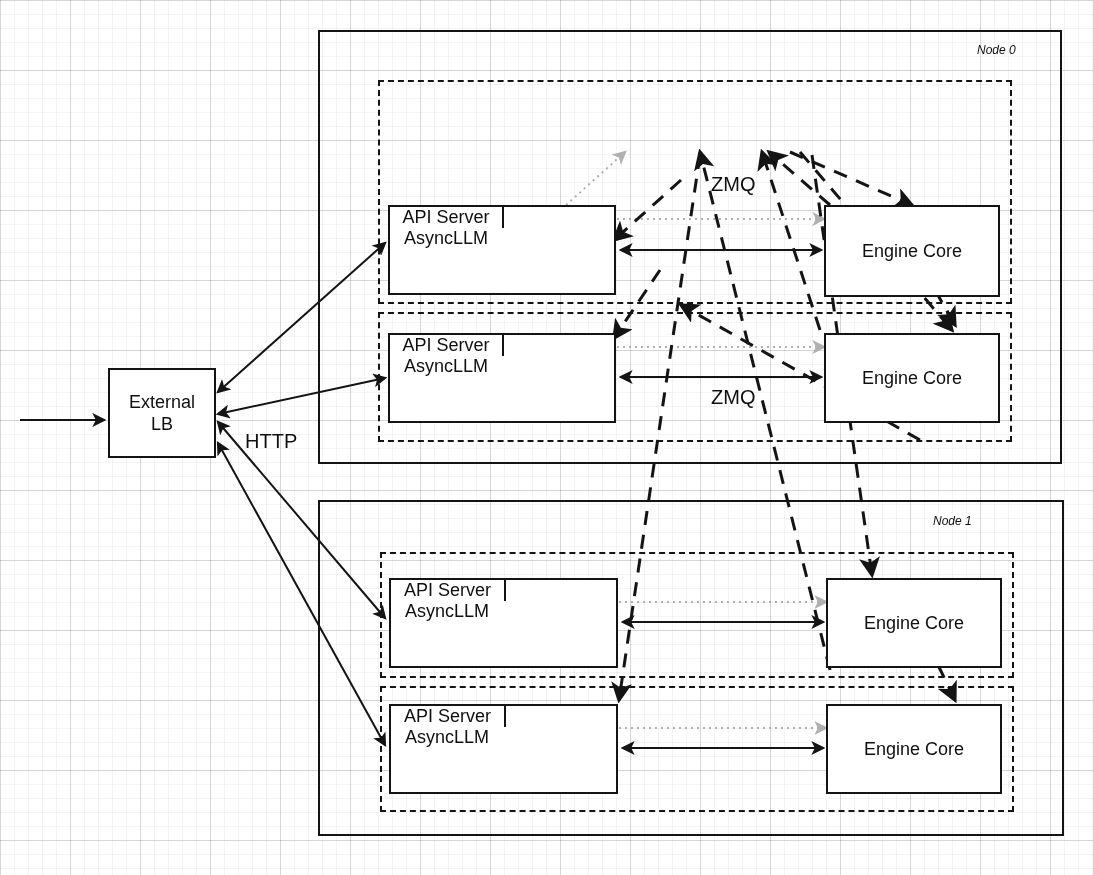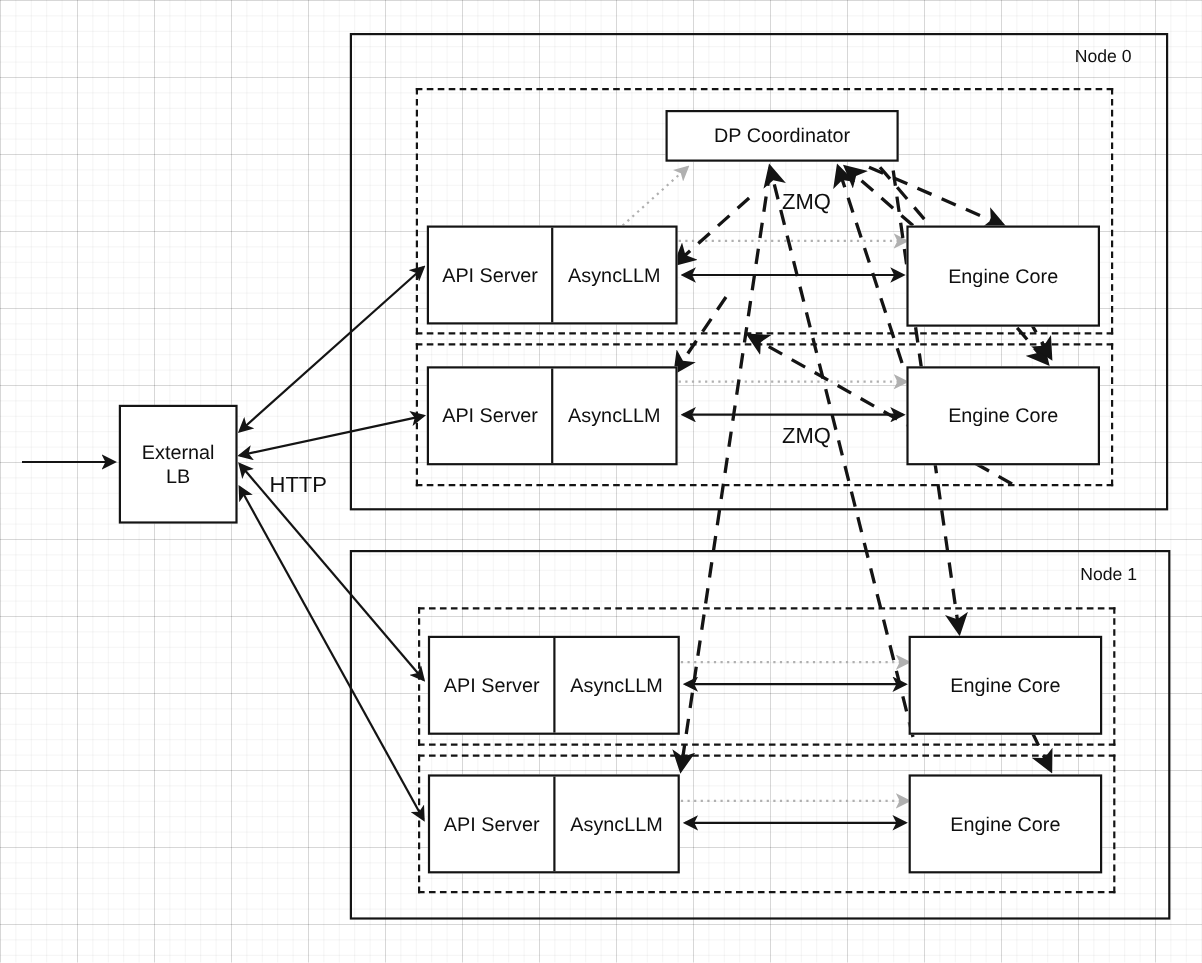--- a/index.html
+++ b/index.html
@@ -23,35 +23,37 @@
   }
   svg#wires{position:absolute;left:0;top:0;width:1093px;height:875px;overflow:visible;}
   .node-box{
     position:absolute;
     border:2.5px solid #141414;
     background:transparent;
     box-sizing:border-box;
   }
   .node-label{
     position:absolute;
-    font-size:16px;color:#0f0f0f;
+    font-size:12px;color:#0f0f0f;
     white-space:nowrap;
+    font-style:italic;
   }
   .group-box{
     position:absolute;
     border:2.5px dashed #141414;
     background:transparent;
     box-sizing:border-box;
   }
   .unit{
     position:absolute;
     border:2px solid #141414;
     background:#ffffff;
     box-sizing:border-box;
     display:flex;
+    flex-direction:column;
   }
   .unit .cell{
     display:flex;align-items:center;justify-content:center;
     font-size:18px;color:#0f0f0f;white-space:nowrap;
     box-sizing:border-box;
   }
   .unit .cell.left{border-right:2px solid #141414;}
   .plain-box{
     position:absolute;
     border:2px solid #141414;
@@ -131,53 +133,52 @@
 
     <line x1="935" y1="290" x2="955" y2="325" stroke="#141414" stroke-width="3" stroke-dasharray="14 10" marker-end="url(#arrowBlack)"></line>
   </svg>
 
   <div class="node-box" style="left:318px;top:30px;width:744px;height:434px;"></div>
   <div class="node-label" style="left:977px;top:43px;">Node 0</div>
 
   <div class="group-box" style="left:378px;top:80px;width:634px;height:224px;"></div>
   <div class="group-box" style="left:378px;top:312px;width:634px;height:130px;"></div>
 
-  <div class="plain-box" style="left:605px;top:100px;width:212px;height:47px;">DP Coordinator</div>
 
   <div class="unit" style="left:388px;top:205px;width:228px;height:90px;">
     <div class="cell left" style="width:114px;">API Server</div>
     <div class="cell" style="width:112px;">AsyncLLM</div>
   </div>
   <div class="plain-box" style="left:824px;top:205px;width:176px;height:92px;">Engine Core</div>
   <div class="edge-label" style="left:711px;top:173px;">ZMQ</div>
 
   <div class="unit" style="left:388px;top:333px;width:228px;height:90px;">
     <div class="cell left" style="width:114px;">API Server</div>
     <div class="cell" style="width:112px;">AsyncLLM</div>
   </div>
   <div class="plain-box" style="left:824px;top:333px;width:176px;height:90px;">Engine Core</div>
   <div class="edge-label" style="left:711px;top:386px;">ZMQ</div>
 
   <div class="node-box" style="left:318px;top:500px;width:746px;height:336px;"></div>
-  <div class="node-label" style="left:982px;top:514px;">Node 1</div>
+  <div class="node-label" style="left:933px;top:514px;">Node 1</div>
 
   <div class="group-box" style="left:380px;top:552px;width:634px;height:126px;"></div>
   <div class="group-box" style="left:380px;top:686px;width:634px;height:126px;"></div>
 
   <div class="unit" style="left:389px;top:578px;width:229px;height:90px;">
     <div class="cell left" style="width:115px;">API Server</div>
     <div class="cell" style="width:112px;">AsyncLLM</div>
   </div>
   <div class="plain-box" style="left:826px;top:578px;width:176px;height:90px;">Engine Core</div>
 
   <div class="unit" style="left:389px;top:704px;width:229px;height:90px;">
     <div class="cell left" style="width:115px;">API Server</div>
     <div class="cell" style="width:112px;">AsyncLLM</div>
   </div>
   <div class="plain-box" style="left:826px;top:704px;width:176px;height:90px;">Engine Core</div>
 
-  <div class="plain-box" style="left:108px;top:368px;width:108px;height:108px;flex-direction:column;">
+  <div class="plain-box" style="left:108px;top:368px;width:108px;height:90px;flex-direction:column;">
     <span>External</span>
     <span>LB</span>
   </div>
   <div class="edge-label" style="left:245px;top:430px;">HTTP</div>
 
 </div>
 
 </body></html>

